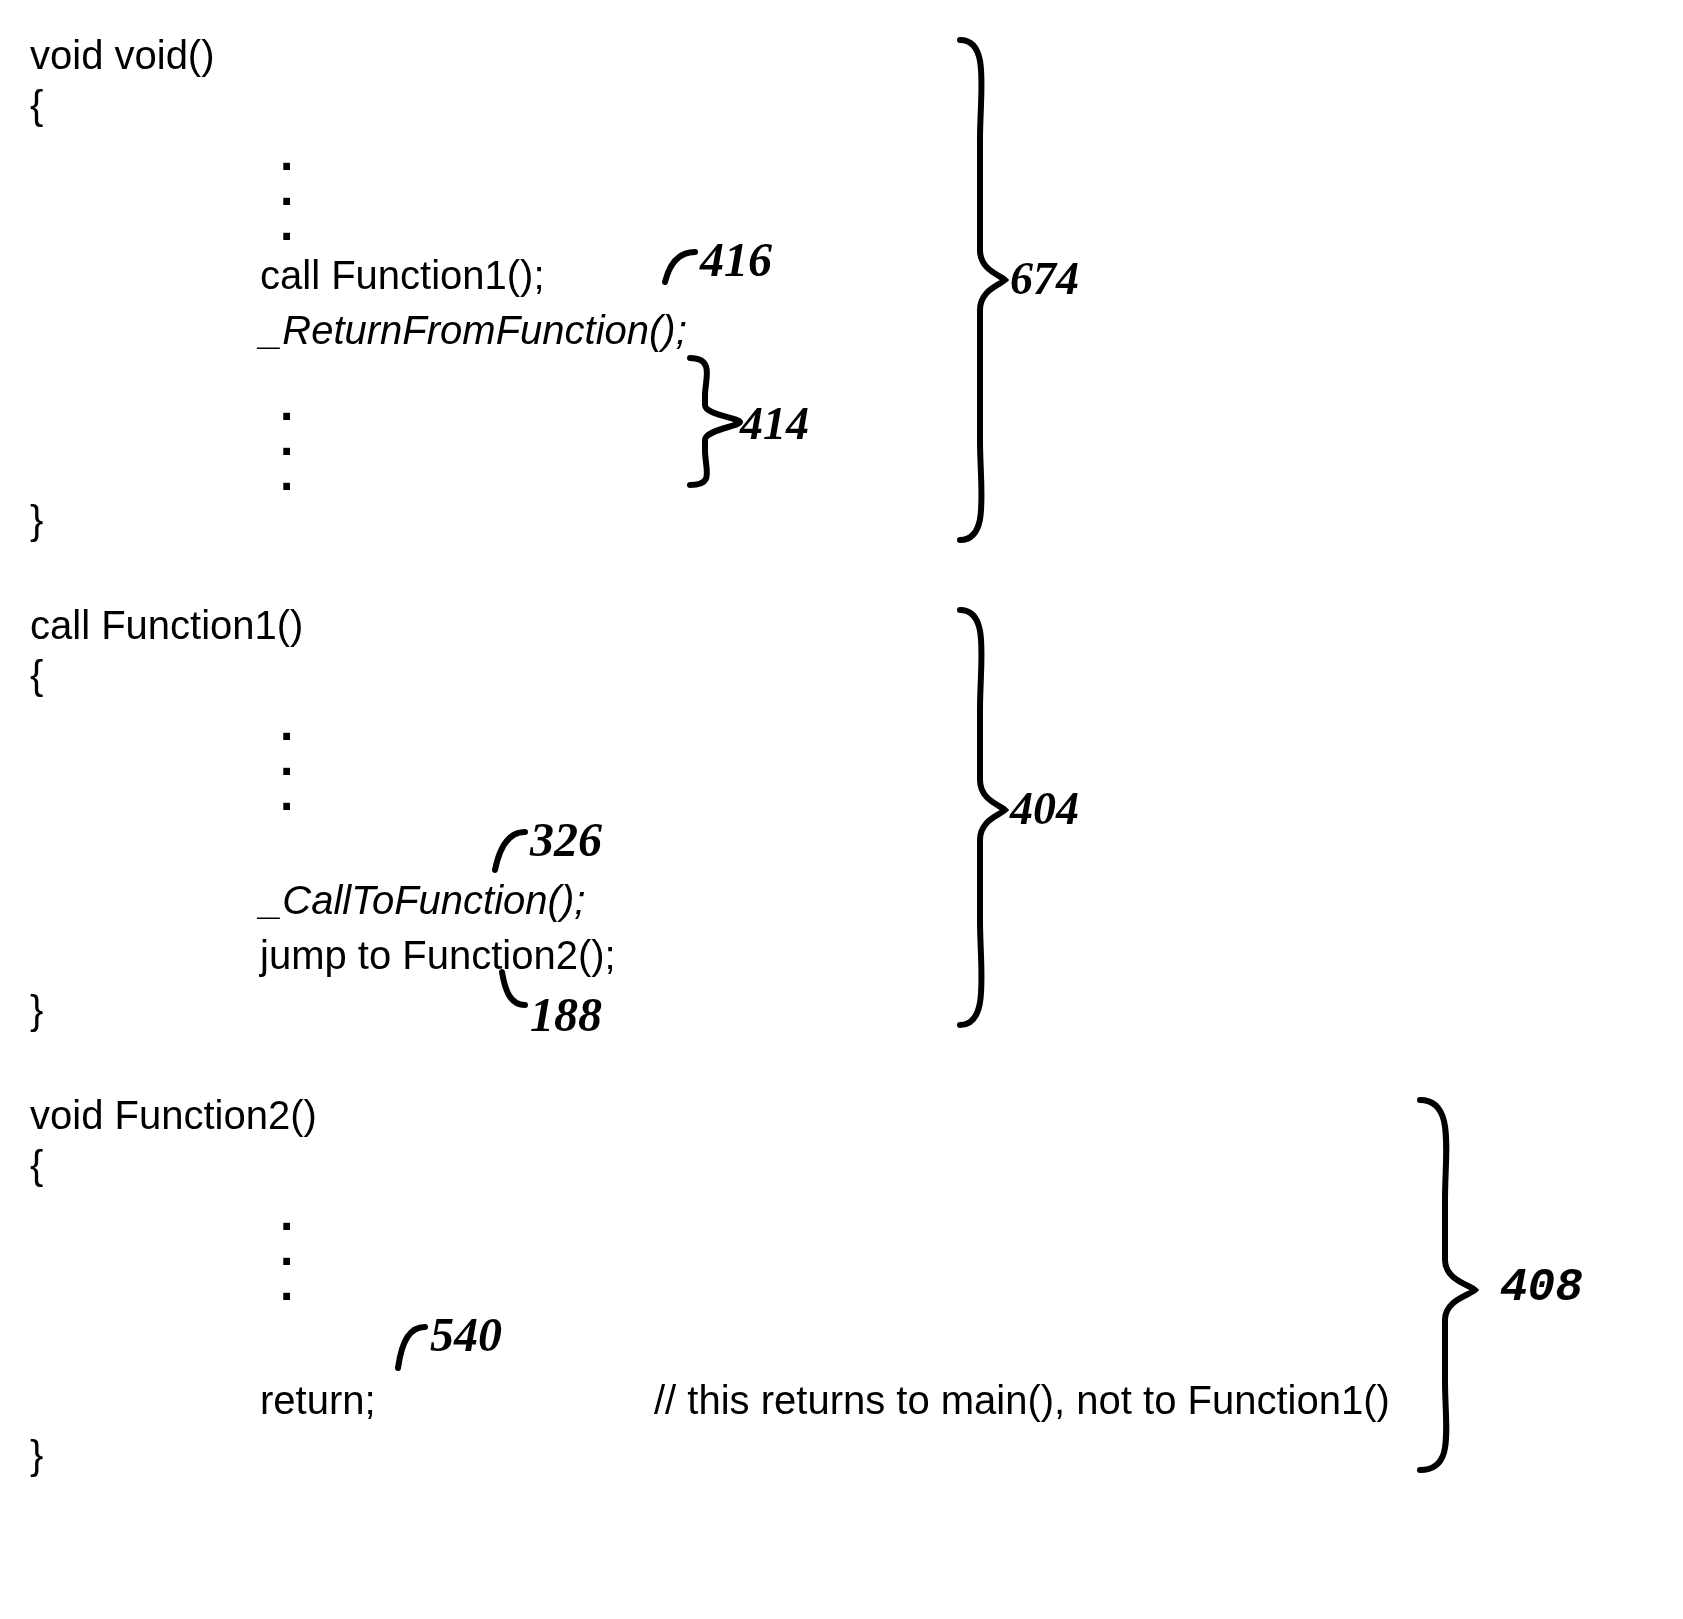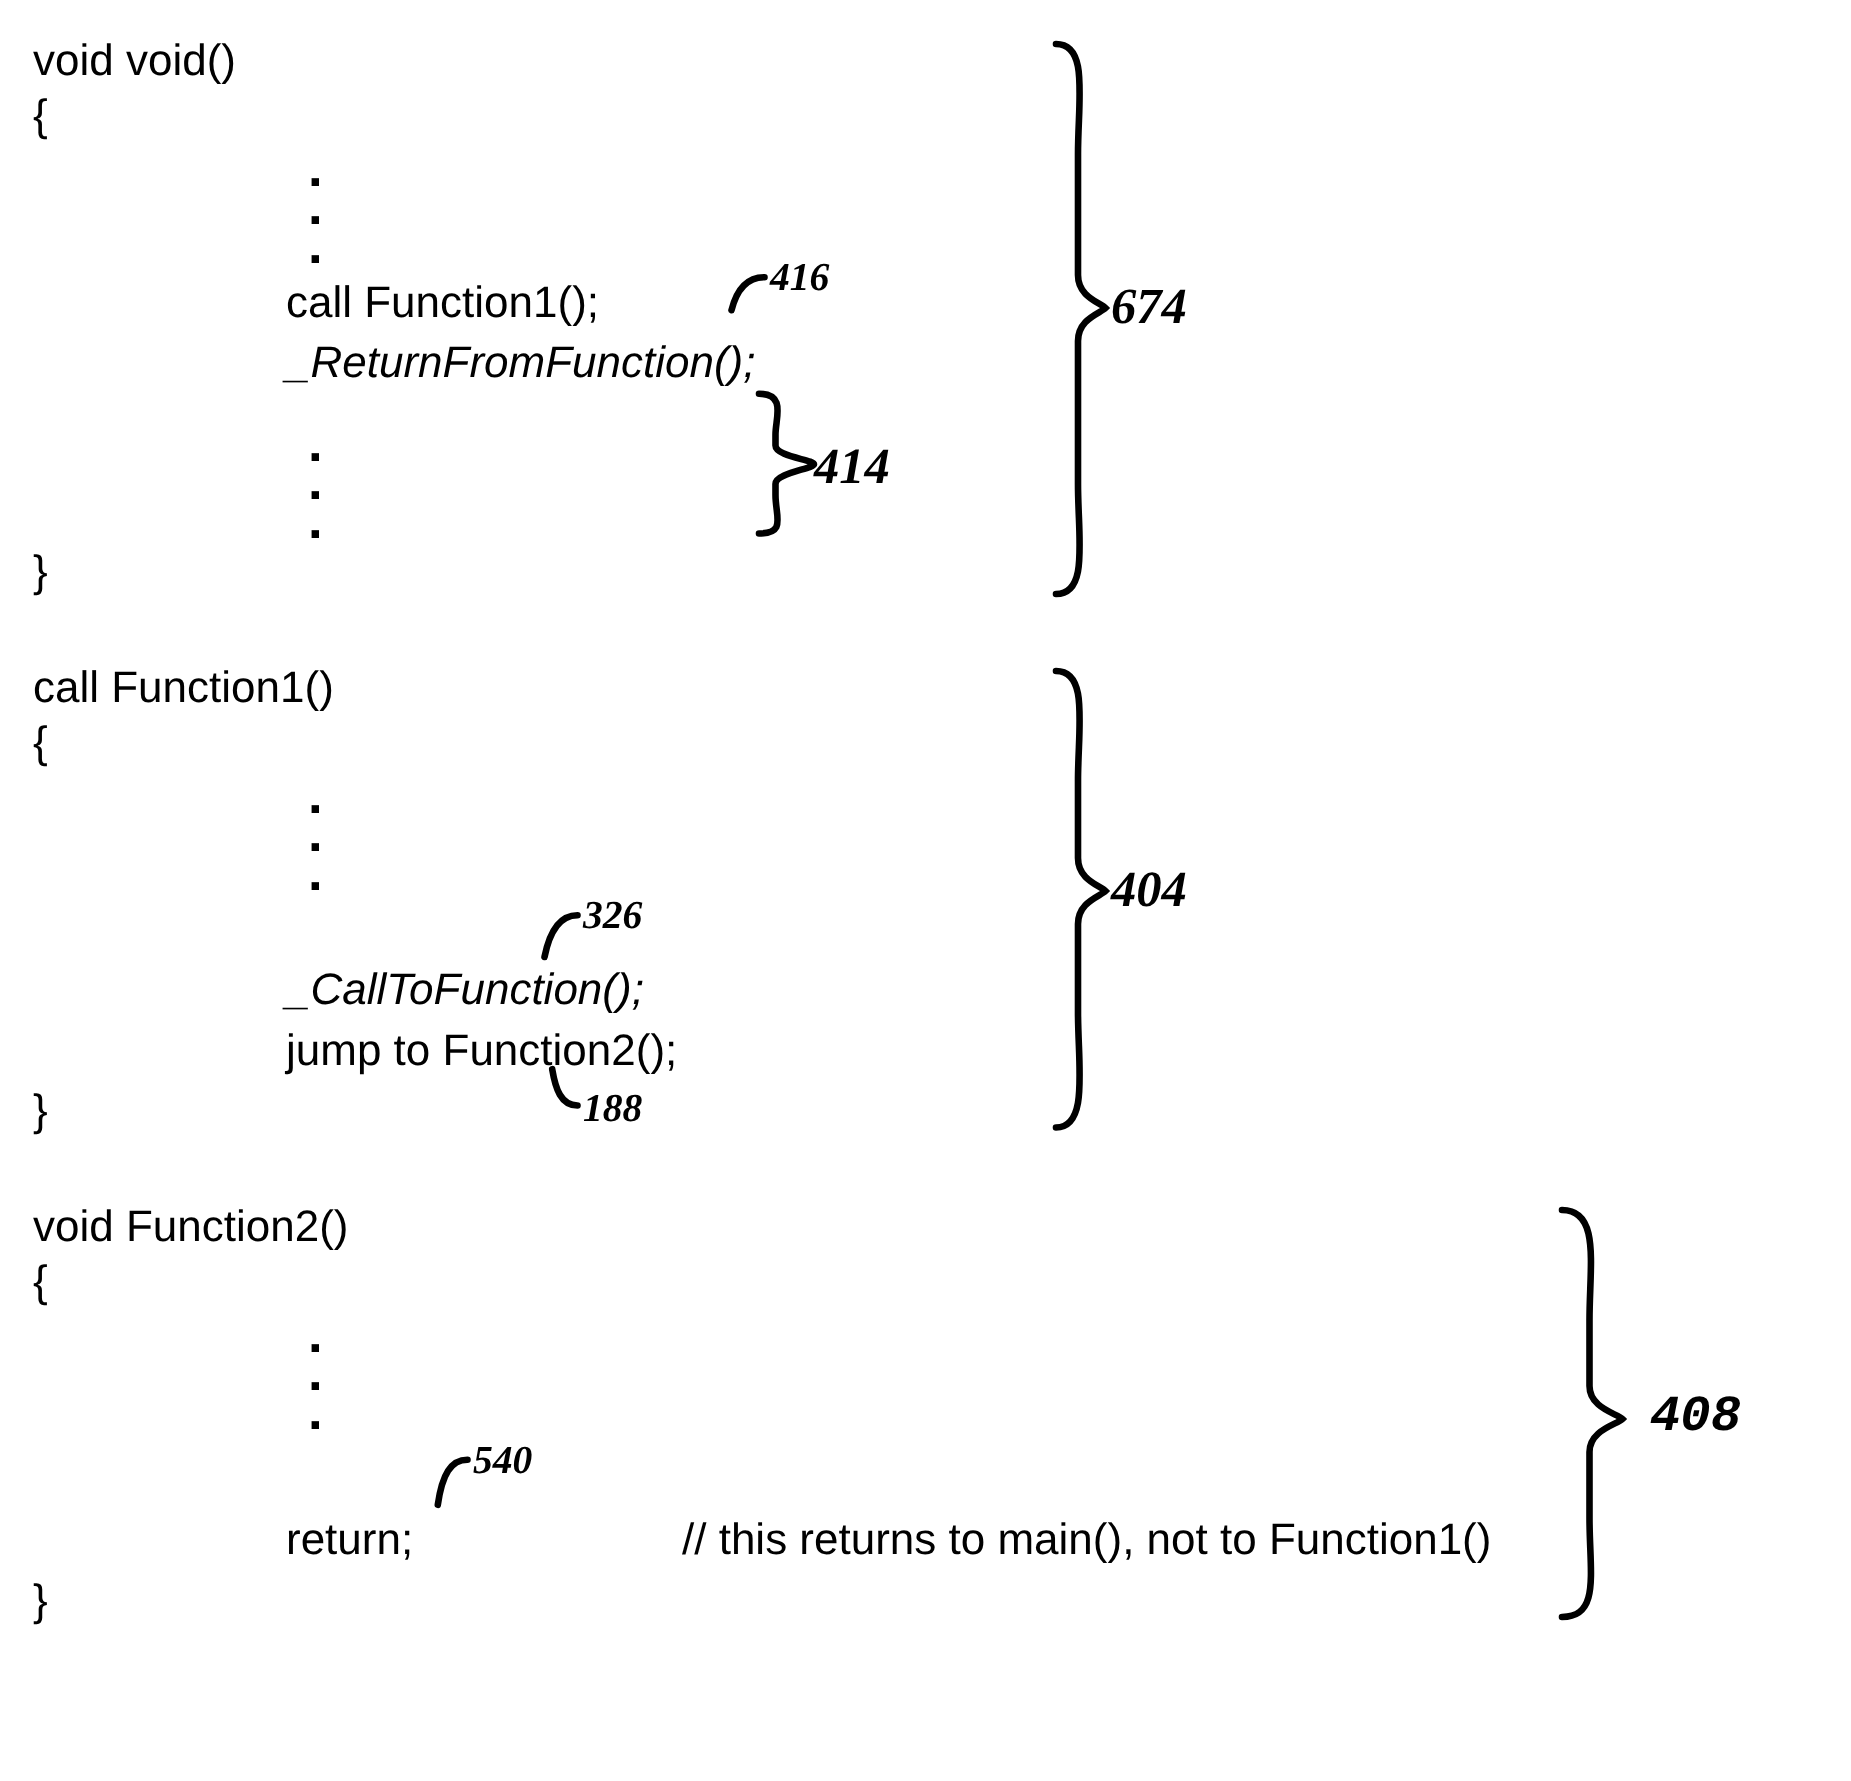--- a/index.html
+++ b/index.html
@@ -26,21 +26,21 @@
     position: absolute;
     font-style: italic;
     font-weight: bold;
     font-size: 46px;
     font-family: "Times New Roman", Times, serif;
   }
   .callout-label {
     position: absolute;
     font-style: italic;
     font-weight: bold;
-    font-size: 36px;
+    font-size: 48px;
     font-family: "Times New Roman", Times, serif;
   }
   .text {
     position: absolute;
     white-space: nowrap;
   }
   .italic {
     font-style: italic;
   }
   .vdots {
@@ -82,21 +82,21 @@
 <div class="text" style="left:30px; top:985px;">}</div>
 
 <div class="text" style="left:30px; top:1090px;">void Function2()</div>
 <div class="text" style="left:30px; top:1140px;">{</div>
 
 <div class="vdots" style="left:280px; top:1190px;">.</div>
 <div class="vdots" style="left:280px; top:1225px;">.</div>
 <div class="vdots" style="left:280px; top:1260px;">.</div>
 
 <div class="text" style="left:260px; top:1375px;">return;</div>
-<div class="text" style="left:620px; top:1375px;text-align:right;">// this returns to main(), not to Function1()</div>
+<div class="text" style="left:654px; top:1375px;text-align:right;">// this returns to main(), not to Function1()</div>
 
 <div class="text" style="left:30px; top:1430px;">}</div>
 
 <div class="brace-label" style="left:1010px; top:250px;">674</div>
 <div class="brace-label" style="left:740px; top:395px;">414</div>
 <div class="callout-label" style="left:700px; top:230px;">416</div>
 
 <div class="brace-label" style="left:1010px; top:780px;">404</div>
 <div class="callout-label" style="left:530px; top:810px;">326</div>
 <div class="callout-label" style="left:530px; top:985px;">188</div>

